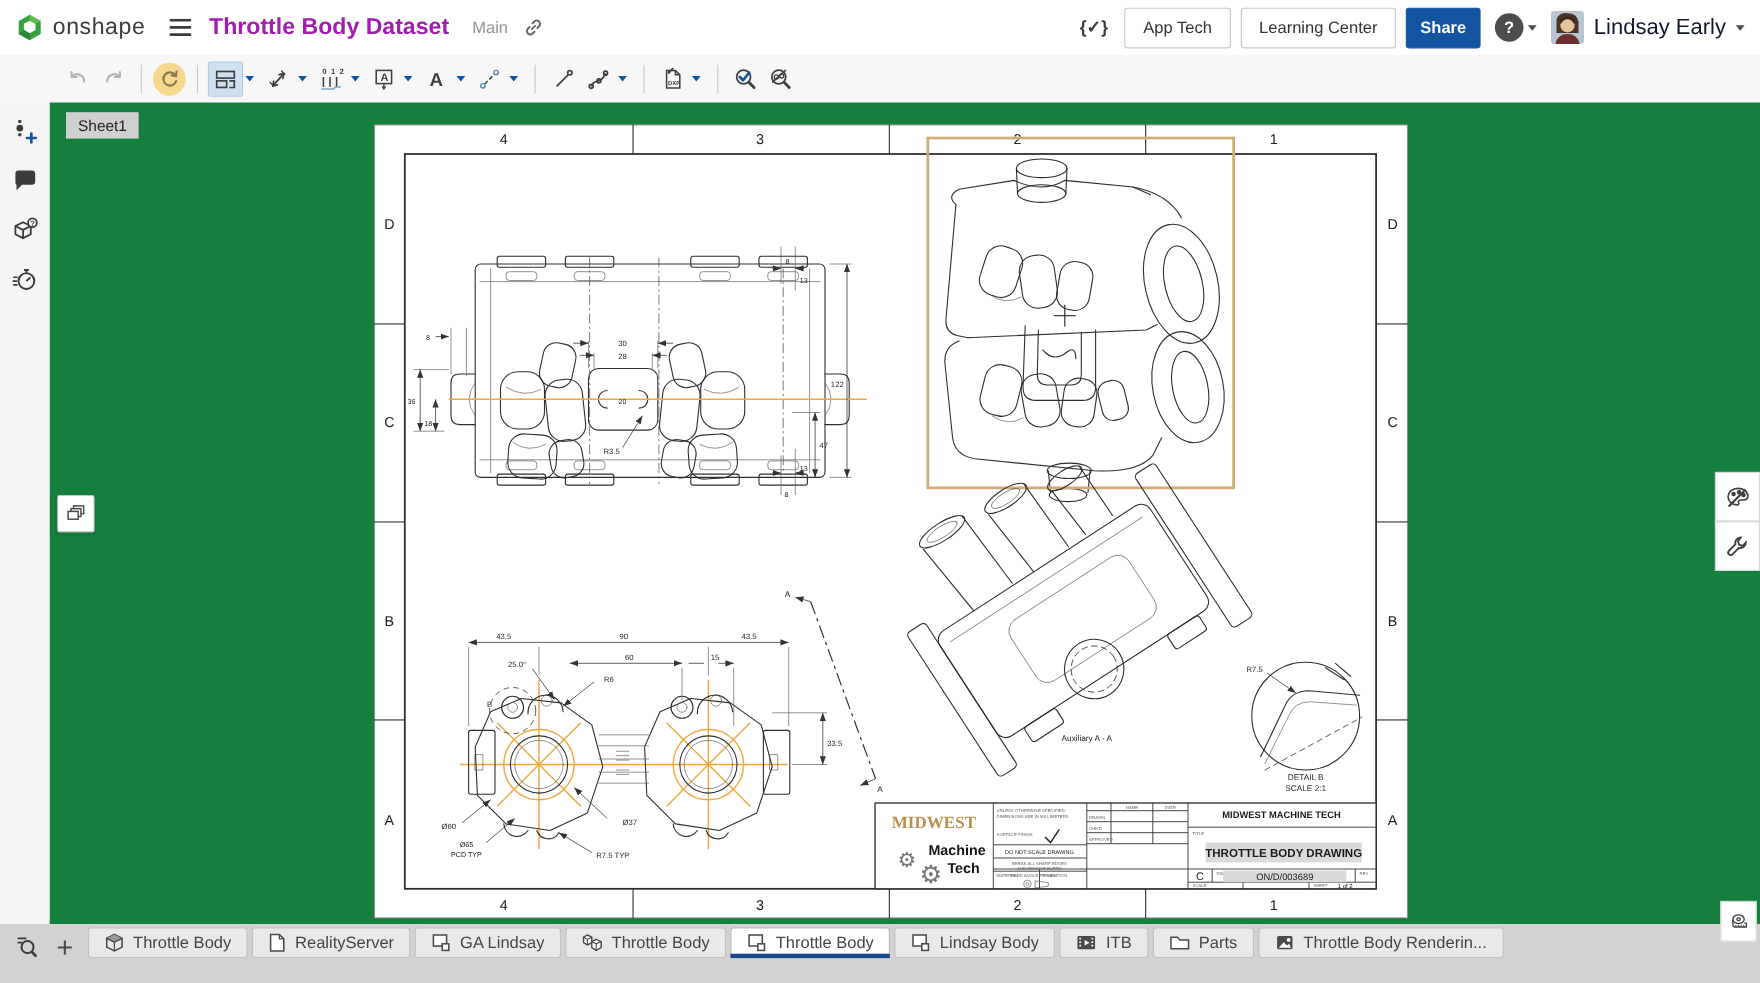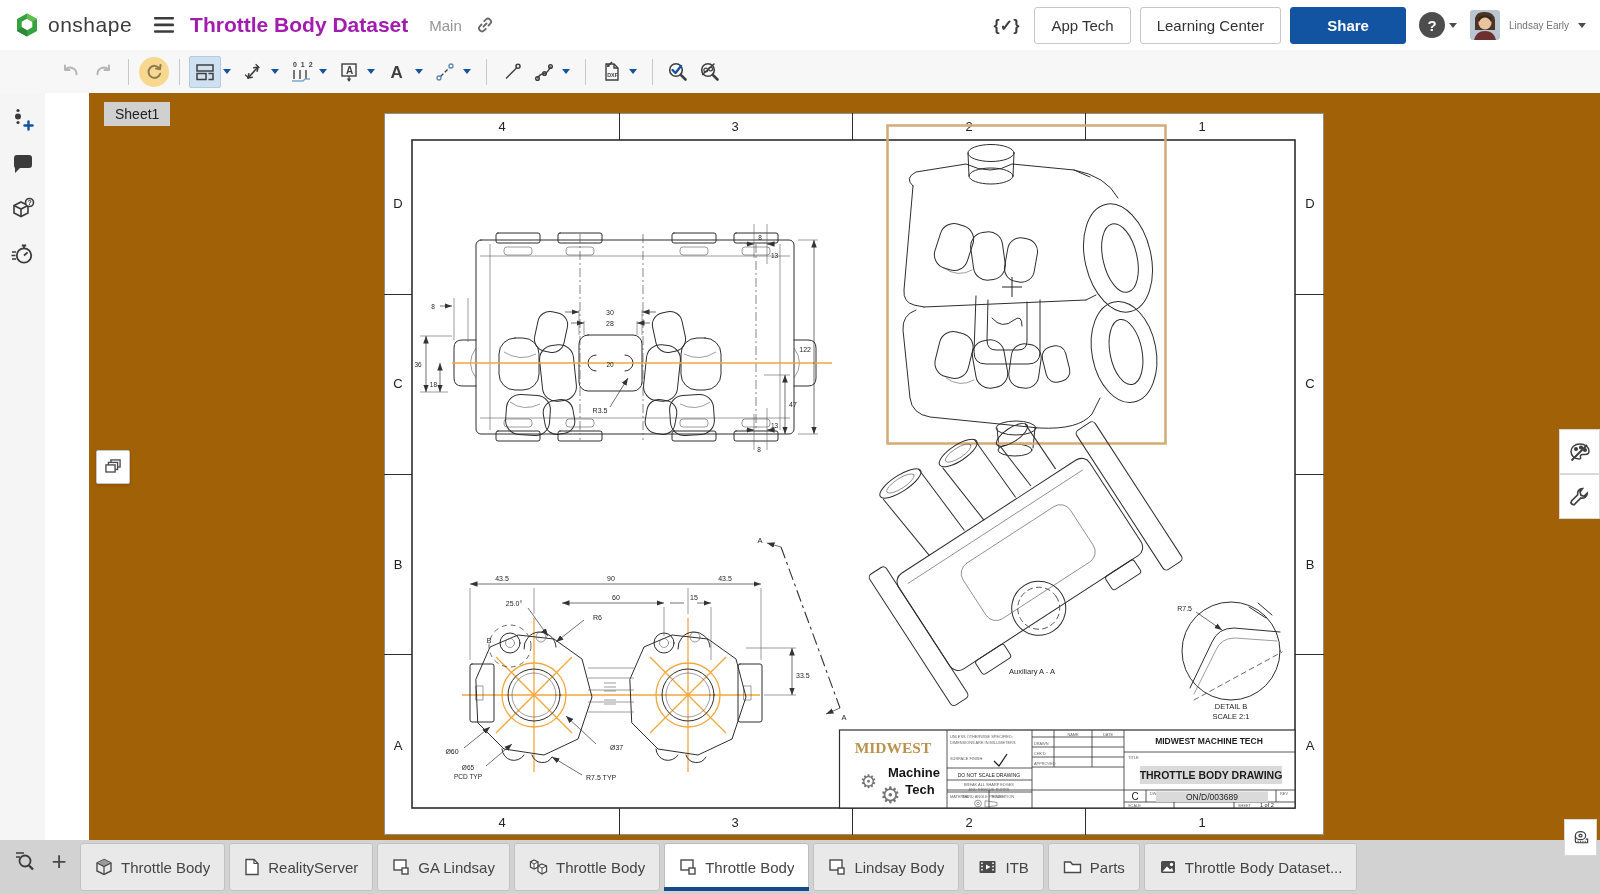--- a/index.html
+++ b/index.html
@@ -12,50 +12,50 @@
   .header{position:absolute;top:0;left:0;right:0;height:50px;background:#fff;display:flex;align-items:center;padding:0 14px;z-index:20;}
   .logo-wrap{display:flex;align-items:center;gap:8px;}
   .logo-text{font-size:21px;color:#3c3c3c;letter-spacing:.5px;}
   .hamburger{margin:0 16px 0 22px;cursor:pointer;display:flex;}
   .doc-title{font-size:21px;font-weight:700;color:#a21caf;}
   .workspace{font-size:15px;color:#949494;margin-left:21px;}
   .link-ico{margin-left:14px;display:flex;cursor:pointer;}
   .header-right{margin-left:auto;display:flex;align-items:center;gap:9px;}
   .dev-ico{font-size:16px;color:#3c3c3c;font-weight:700;margin-right:6px;cursor:pointer;}
   .hbtn{border:1px solid #c7c7c7;background:#fff;border-radius:3px;padding:9px 16px;font-size:15px;color:#333;font-family:inherit;cursor:pointer;}
-  .share-btn{background:#1254a2;border:1px solid #1254a2;color:#fff;font-weight:600;padding:9px 36px;}
+  .share-btn{background:#1254a2;border:1px solid #1254a2;color:#fff;font-weight:600;padding:9px 12px;}
   .help-wrap{display:flex;align-items:center;gap:4px;margin:0 4px;cursor:pointer;}
   .help-circle{width:26px;height:26px;border-radius:50%;background:#4d4d4d;color:#fff;font-weight:700;font-size:15px;display:flex;align-items:center;justify-content:center;}
   .caret{width:0;height:0;border-left:4px solid transparent;border-right:4px solid transparent;border-top:5px solid #4d4d4d;}
   .avatar{width:30px;height:30px;border-radius:3px;overflow:hidden;display:block;}
-  .user-name{font-size:10px;color:#737373;cursor:pointer;}
+  .user-name{font-size:20px;color:#0f172a;cursor:pointer;}
   
   .toolbar{position:absolute;top:50px;left:0;right:0;height:43px;background:#f7f7f7;display:flex;align-items:center;padding-left:55px;z-index:15;}
   .tbtn{width:32px;height:32px;display:flex;align-items:center;justify-content:center;cursor:pointer;border-radius:2px;flex:0 0 auto;}
   .tbtn.sel{background:#cfe0f0;border:1px solid #b3cce4;}
   .tsep{width:1px;height:26px;background:#c9c9c9;margin:0 9px;flex:0 0 auto;}
   .tcaret{width:0;height:0;border-left:4px solid transparent;border-right:4px solid transparent;border-top:5px solid #1254a2;margin:0 6px 0 2px;cursor:pointer;flex:0 0 auto;}
   .sync-bg{width:30px;height:30px;border-radius:50%;background:#f7d88e;display:flex;align-items:center;justify-content:center;}
   .ord-glyph{font-size:7px;fill:#3c3c3c;font-weight:700;letter-spacing:1px;}
   
   .sidebar{position:absolute;top:50px;left:0;width:45px;bottom:54px;background:#f5f5f5;display:flex;flex-direction:column;align-items:center;padding-top:9px;gap:15px;z-index:14;}
   .sbtn{width:30px;height:30px;display:flex;align-items:center;justify-content:center;cursor:pointer;}
   
-  .canvas{position:absolute;top:93px;left:45px;right:0;bottom:54px;background:#a16207;margin-left:44px;}
+  .canvas{position:absolute;top:93px;left:45px;right:0;bottom:54px;background:#15803d;}
   .sheet-tab{position:absolute;left:15px;top:9px;background:#d0d0d0;color:#222;font-size:14px;padding:4px 11px;cursor:pointer;z-index:3;}
   .sheet-svg{position:absolute;left:295px;top:20px;}
   .float-sheets{position:absolute;left:7px;top:357px;width:34px;height:34px;background:#fff;border:1px solid #c6c6c6;border-radius:2px;display:flex;align-items:center;justify-content:center;box-shadow:0 1px 3px rgba(0,0,0,.2);cursor:pointer;z-index:4;}
   .right-tools{position:absolute;right:0;top:429px;width:41px;z-index:16;}
   .rtool{width:41px;height:45px;background:#fff;border:1px solid #d8d8d8;display:flex;align-items:center;justify-content:center;cursor:pointer;}
   .measure-btn{position:absolute;right:3px;top:819px;width:33px;height:37px;background:#fff;border:1px solid #d8d8d8;display:flex;align-items:center;justify-content:center;cursor:pointer;z-index:22;}
   
   .tabbar{position:absolute;left:0;bottom:0;right:0;height:54px;background:#d2d2d2;display:flex;align-items:flex-start;padding:3px 4px 0 6px;z-index:21;}
   .search-btn{width:36px;height:36px;display:flex;align-items:center;justify-content:center;cursor:pointer;flex:0 0 auto;}
   .add-btn{width:34px;height:36px;display:flex;align-items:center;justify-content:center;font-size:26px;color:#4a4a4a;cursor:pointer;flex:0 0 auto;font-weight:400;}
-  .tab{height:48px;display:flex;align-items:center;gap:8px;padding:0 14px;background:#e9e9e9;border:1px solid #c2c2c2;border-radius:3px;margin-left:4px;font-size:15px;color:#454545;position:relative;cursor:pointer;white-space:nowrap;flex:0 0 auto;}
+  .tab{height:28px;display:flex;align-items:center;gap:8px;padding:0 14px;background:#e9e9e9;border:1px solid #c2c2c2;border-radius:3px;margin-left:4px;font-size:15px;color:#454545;position:relative;cursor:pointer;white-space:nowrap;flex:0 0 auto;}
   .tab.active{background:#fff;border-color:#bdbdbd;}
   .tab.active::after{content:"";position:absolute;left:-1px;right:-1px;bottom:-1px;height:4px;background:#17498a;}
   .tab .lbl{max-width:215px;overflow:hidden;text-overflow:ellipsis;}
   
   .k{stroke:#2e2e2e;fill:none;stroke-width:1;stroke-linejoin:round;stroke-linecap:round;}
   .t{stroke:#5a5a5a;fill:none;stroke-width:.6;}
   .d{stroke:#333;fill:none;stroke-width:.7;}
   .o{stroke:#f0a73e;fill:none;stroke-width:1.3;}
   .dsh{stroke:#555;stroke-width:.7;stroke-dasharray:9 3 2 3;fill:none;}
   .dshc{stroke:#444;stroke-width:.8;stroke-dasharray:5 4;fill:none;}
@@ -795,15 +795,15 @@
         <path d="M1.5,4 h6 l2,2.5 h8 v8 h-16 z" fill="#fff" stroke="#4a4a4a" stroke-width="1.4"></path>
       </svg>
     <span class="lbl">Parts</span>
   </span>
   <span class="tab">
     <svg width="18" height="18" viewBox="0 0 18 18">
         <rect x="2" y="3" width="14" height="12" rx="1.5" fill="#4a4a4a"></rect>
         <circle cx="12.5" cy="6.5" r="1.7" fill="#fff"></circle>
         <path d="M3.5,13.5 L8,8.5 L11,11.5 L13,10 L14.5,13.5 Z" fill="#fff"></path>
       </svg>
-    <span class="lbl">Throttle Body Dataset...</span>
+    <span class="lbl">Throttle Body Renderin...</span>
   </span>
 </footer>
 
 </body></html>

